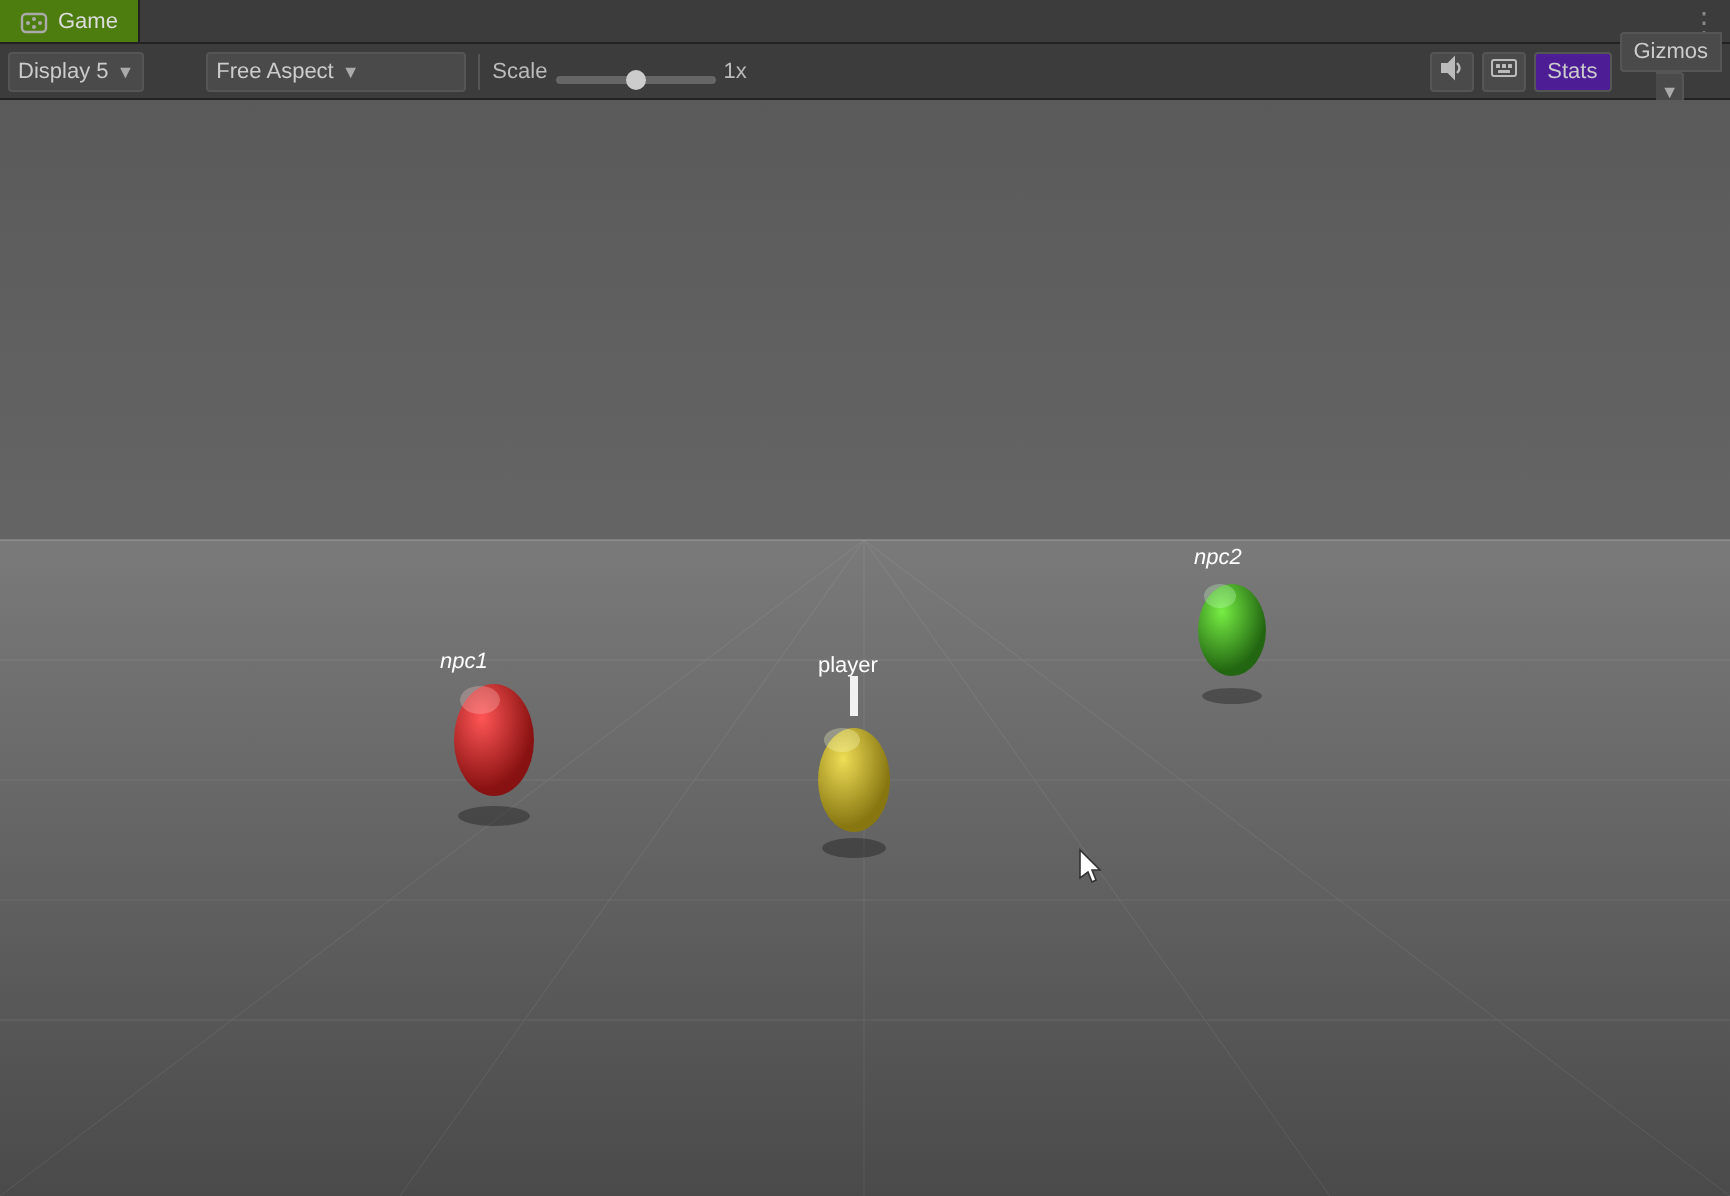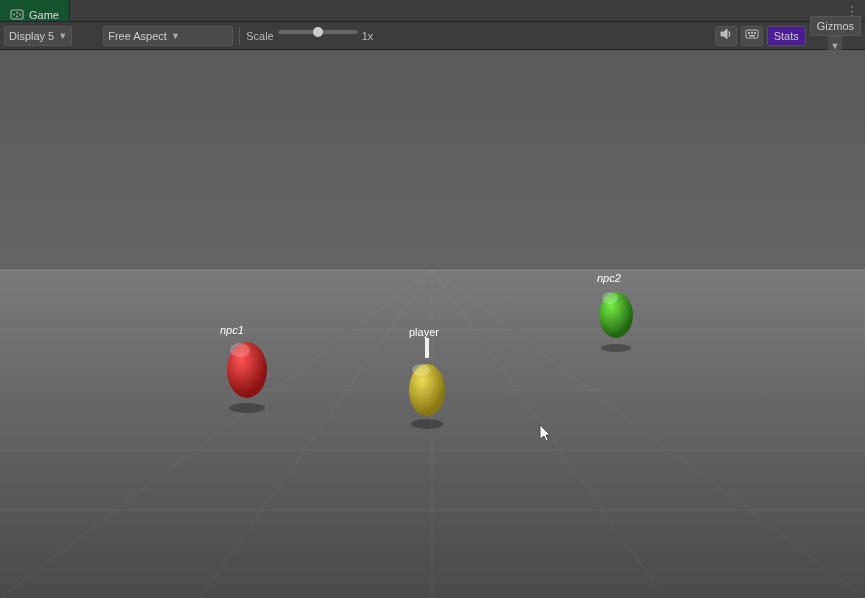--- a/index.html
+++ b/index.html
@@ -26,23 +26,22 @@
       align-items: center;
       padding: 0 10px;
       height: 100%;
       background: #3c3c3c;
       color: #bbb;
       font-size: 11px;
       gap: 5px;
       border-right: 1px solid #222;
     }
     .tab.active {
-      background: #14532d;
+      background: #4d7c0f;
       color: #ddd;
-      align-items: flex-end;
     }
     .tab-icon {
       width: 14px;
       height: 14px;
       display: inline-flex;
       align-items: center;
       justify-content: center;
     }
     .tab-dots {
       margin-left: auto;
@@ -80,21 +79,21 @@
       color: #aaa;
     }
     .toolbar-divider {
       width: 1px;
       height: 18px;
       background: #555;
       margin: 0 2px;
     }
     .scale-group {
       display: flex;
-      align-items: flex-start;
+      align-items: flex-end;
       gap: 4px;
       color: #bbb;
       font-size: 11px;
     }
     .scale-slider {
       width: 80px;
       height: 4px;
       background: #666;
       border-radius: 2px;
       position: relative;

